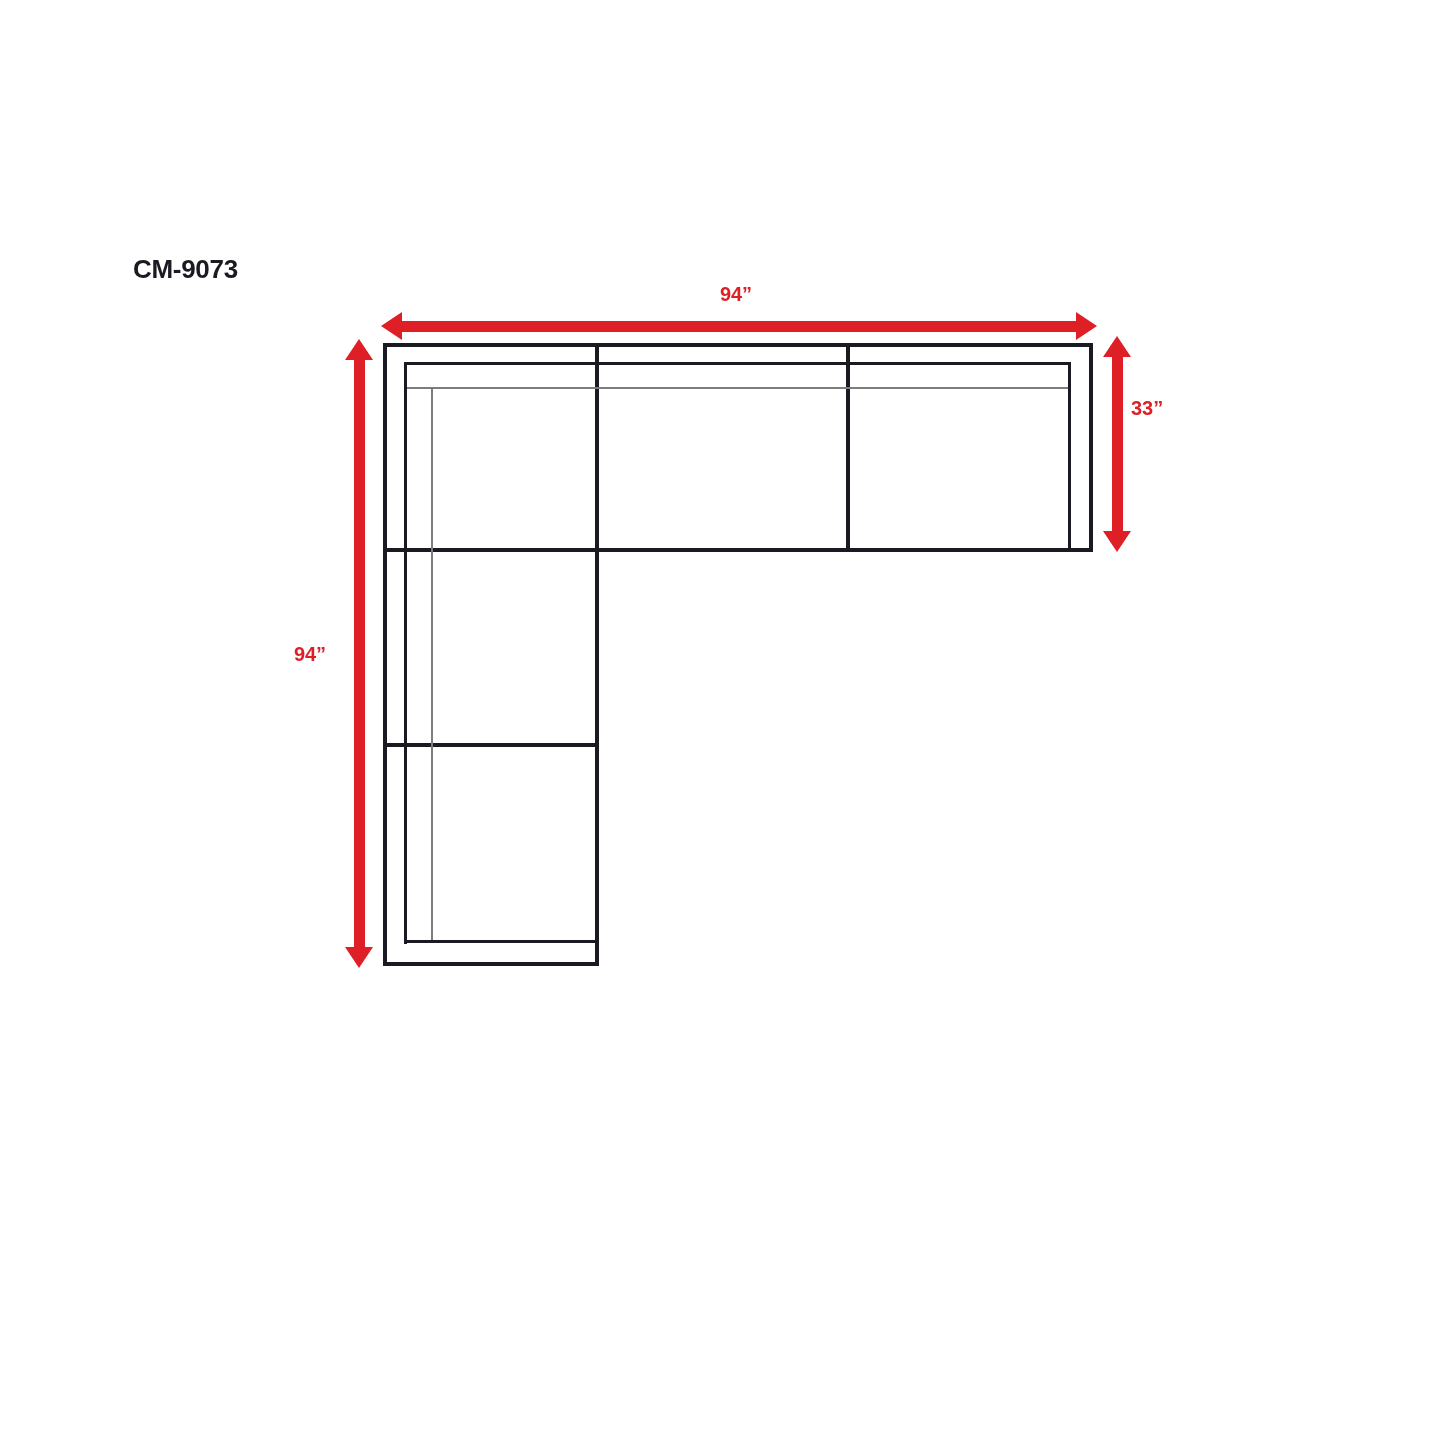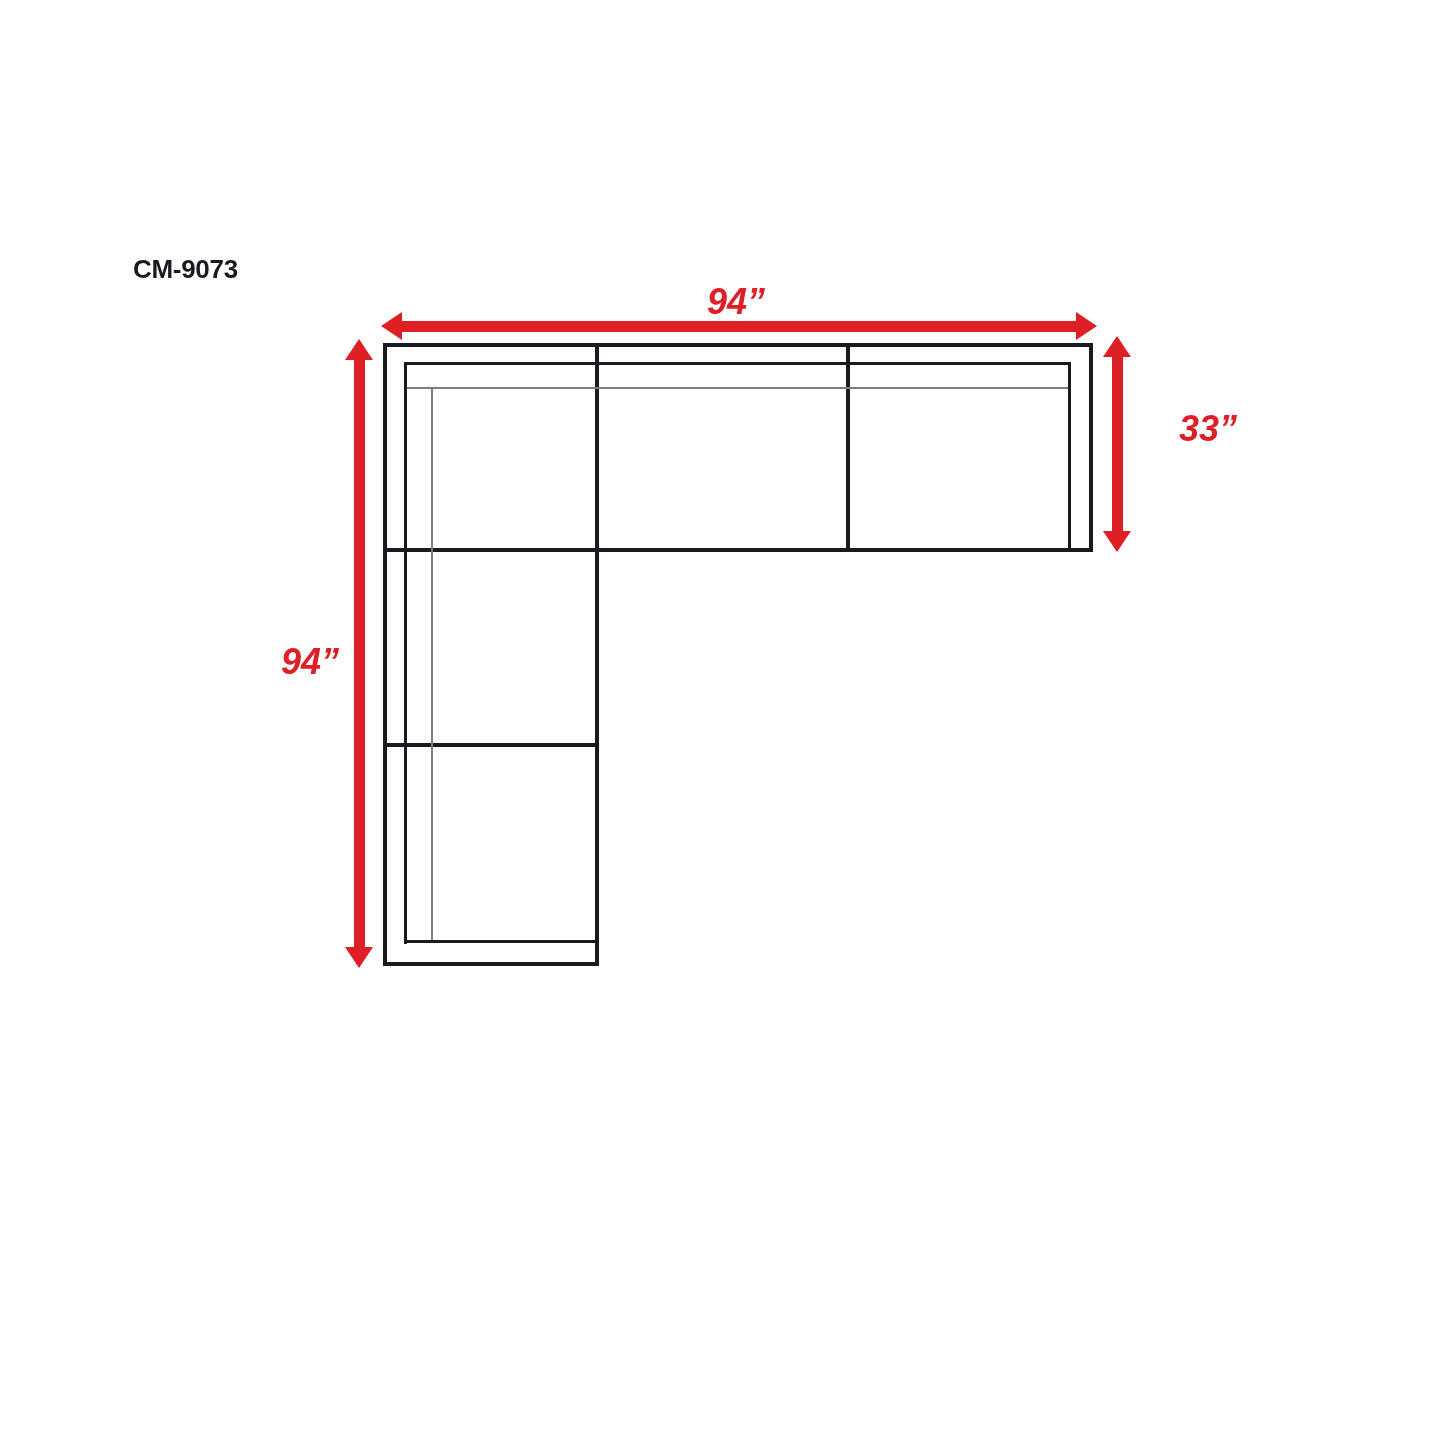--- a/index.html
+++ b/index.html
@@ -69,25 +69,24 @@
     border-bottom: 21px solid var(--dimension-red, #df1f26);
   }
   .ah.pt-down {
     border-left: 14px solid transparent;
     border-right: 14px solid transparent;
     border-top: 21px solid var(--dimension-red, #df1f26);
   }
   .dim-label {
     position: absolute;
     color: var(--dimension-red, #df1f26);
-    font-size: 36px;
+    font-size: 20px;
     font-weight: bold;
     line-height: 1;
     white-space: nowrap;
-    font-style: italic;
   }
   .dim-label.centered {
     text-align: center;
   }
 </style>
 </head>
 <body>
 
 <div class="canvas">
 
@@ -108,20 +107,20 @@
   <div class="ln thin" style="left:431px; top:389px; width:2px; height:551px;"></div>
 
   <div class="shaft" style="left:401px; top:321px; width:677px; height:11px;"></div>
   <div class="ah pt-left" style="left:381px; top:312px;"></div>
   <div class="ah pt-right" style="left:1076px; top:312px;"></div>
   <div class="dim-label centered" style="left:661px; top:284px; width:150px;">94”</div>
 
   <div class="shaft" style="left:1112px; top:355px; width:11px; height:178px;"></div>
   <div class="ah pt-up" style="left:1103px; top:336px;"></div>
   <div class="ah pt-down" style="left:1103px; top:531px;"></div>
-  <div class="dim-label" style="left:1131px; top:411px;margin-left:48px;">33”</div>
+  <div class="dim-label" style="left:1131px; top:398px;">33”</div>
 
   <div class="shaft" style="left:354px; top:358px; width:11px; height:591px;"></div>
   <div class="ah pt-up" style="left:345px; top:339px;"></div>
   <div class="ah pt-down" style="left:345px; top:947px;"></div>
   <div class="dim-label centered" style="left:235px; top:644px; width:150px;">94”</div>
 
 </div>
 
 </body></html>

